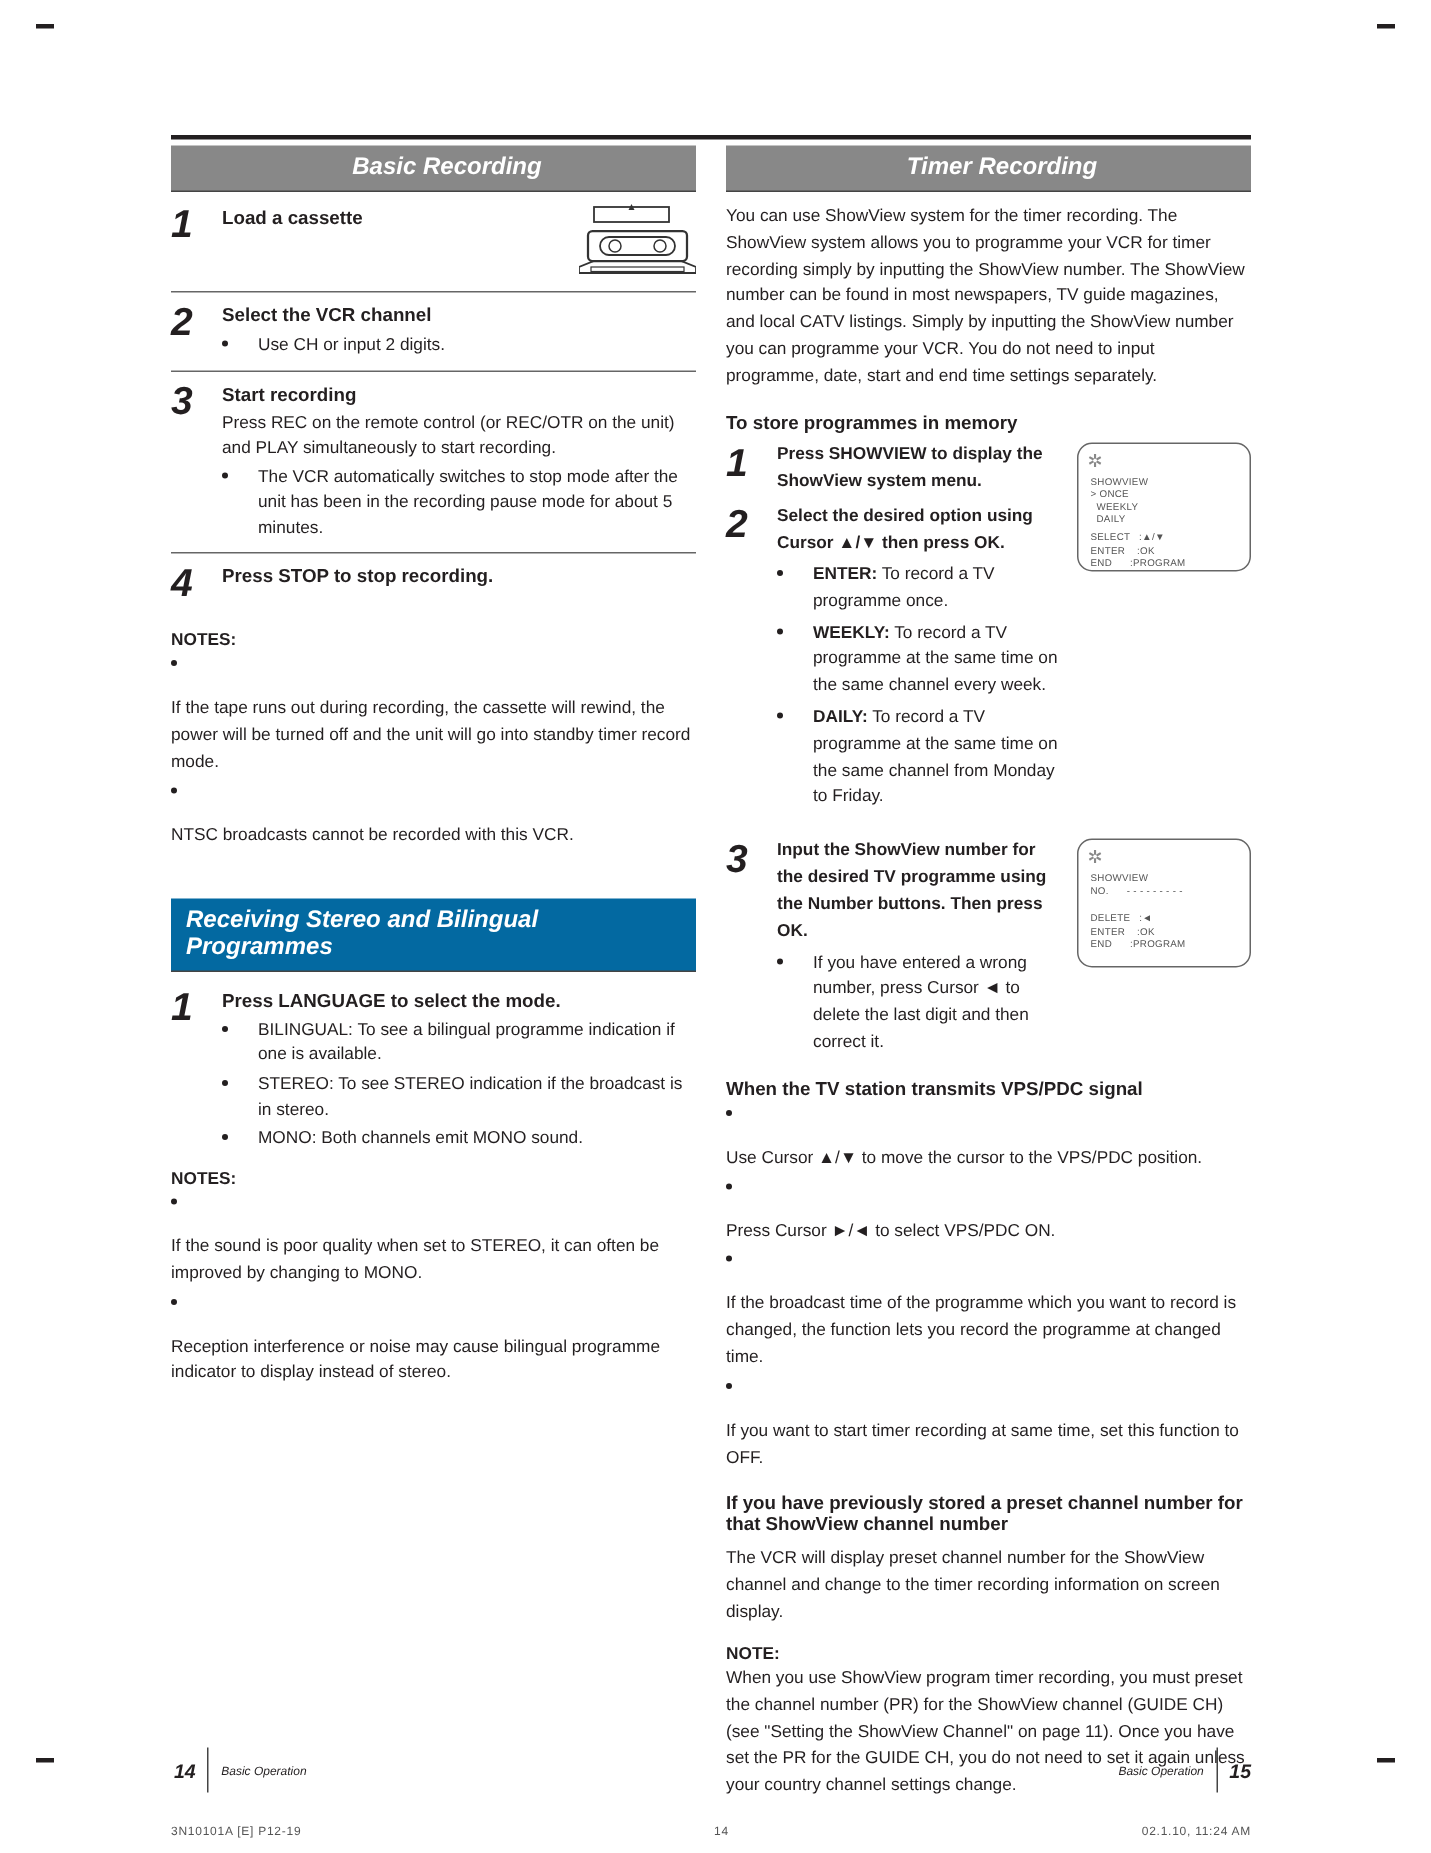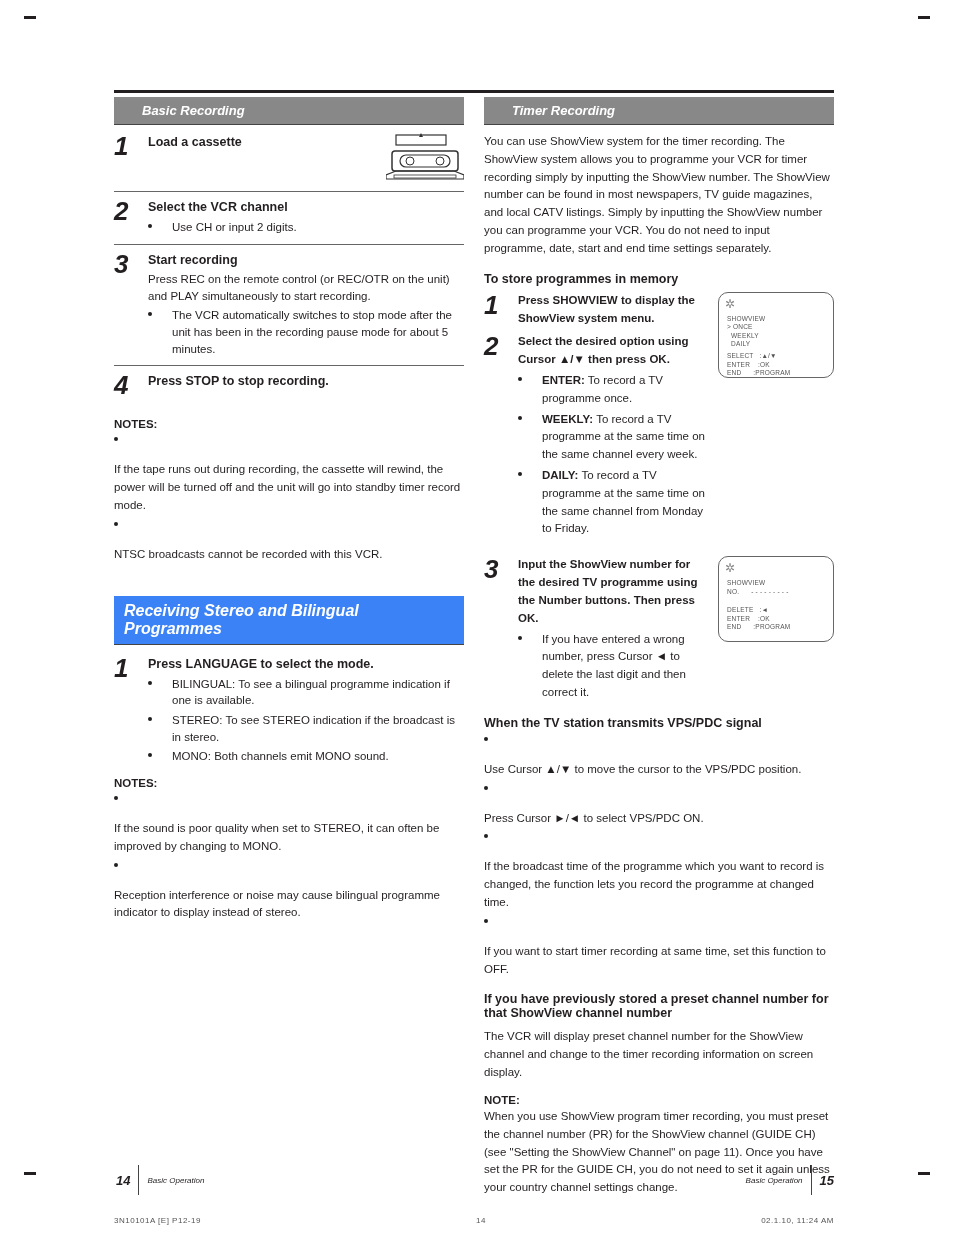--- a/index.html
+++ b/index.html
@@ -11,35 +11,36 @@
   .corner.bl { bottom: 60px; left: 24px; }
   .corner.br { bottom: 60px; right: 24px; }
   .hr-top { height: 3px; background: #231f20; margin-bottom: 4px; }
   .columns { display: flex; gap: 20px; }
   .col { flex: 1; min-width: 0; }
   .section-title {
     background: #888;
     color: #fff;
     font-style: italic;
     font-weight: bold;
-    font-size: 13px;
+    font-size: 16px;
     padding: 6px 10px 6px 28px;
     border-bottom: 1px solid #444;
     margin-bottom: 2px;
+    text-align: center;
   }
   .step-row { display: flex; align-items: flex-start; border-bottom: 1px solid #666; padding: 6px 0 8px 0; gap: 8px; }
   .step-row.noborder { border-bottom: none; }
   .step-num { font-size: 26px; font-weight: bold; font-style: italic; width: 26px; flex-shrink: 0; line-height: 1; }
   .step-body { flex: 1; font-size: 11.5px; line-height: 1.45; }
   .step-lead { font-size: 12.5px; font-weight: bold; margin-bottom: 2px; }
   .cassette { flex-shrink: 0; margin-left: 4px; }
   .bullet-row { display: flex; gap: 20px; margin-top: 3px; }
   .bullet-row .dot { width: 4px; height: 4px; border-radius: 50%; background: #231f20; margin-top: 5px; flex-shrink: 0; }
   .sub-title {
-    background: #3b82f6; color: #fff; font-style: italic; font-weight: bold; font-size: 16px;
+    background: #0369a1; color: #fff; font-style: italic; font-weight: bold; font-size: 16px;
     padding: 6px 10px; margin-top: 32px; border-bottom: 1px solid #444;
   }
   .plain-step { display:flex; gap:8px; margin-top:10px; }
   .plain-step .step-body { font-size:11.5px; line-height:1.45; }
   .body-text { font-size: 11.5px; line-height: 1.55; margin-top:8px; }
   .body-text.mt0 { margin-top: 2px; flex-direction: column; }
   .vps-row { display: flex; gap: 10px; align-items: flex-start; margin-top: 6px;}
   .vps-left { flex:1; font-size:11.5px; line-height:1.55; }
   .vps-box {
     flex-shrink:0; width:116px; height:86px; border:1.5px solid #666; border-radius:10px;

